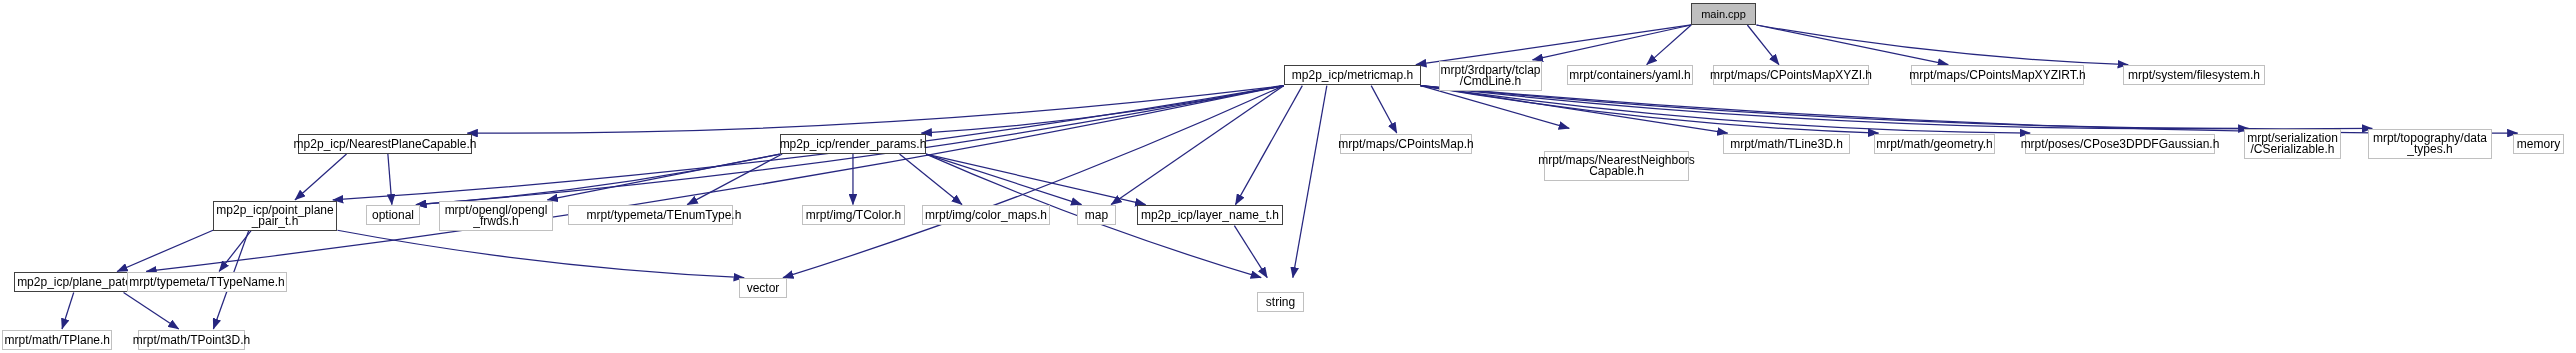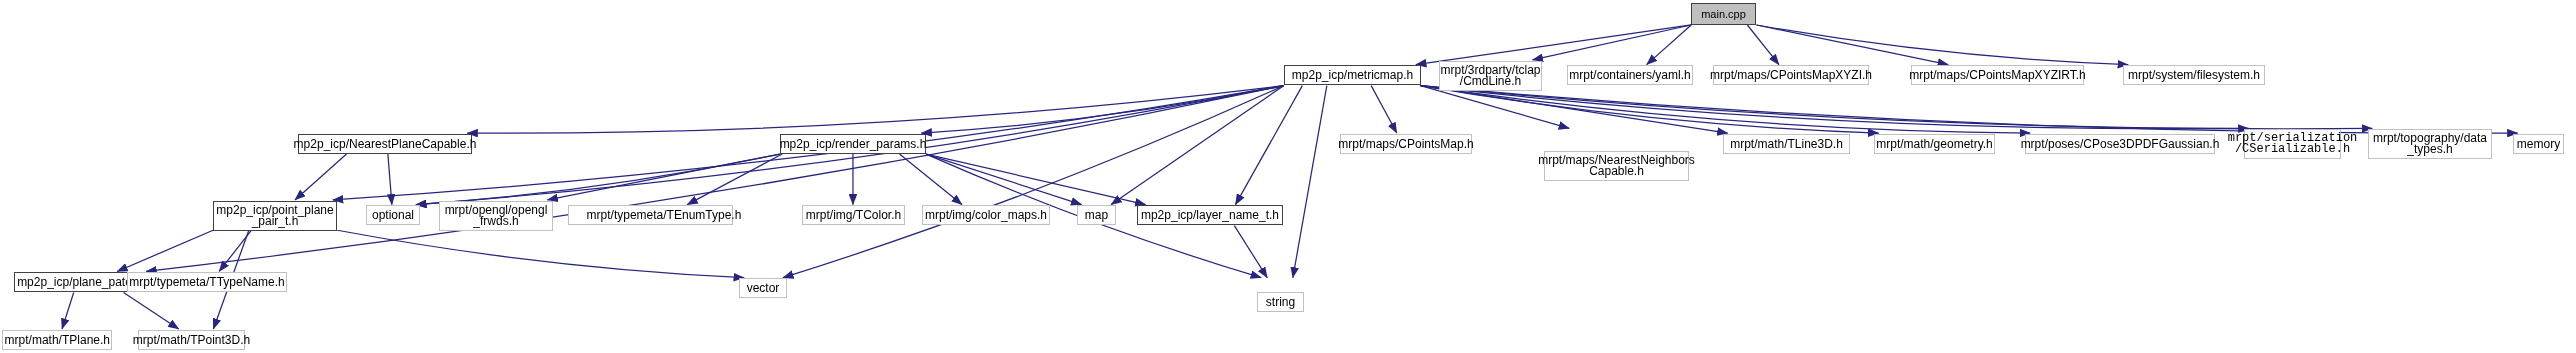--- a/index.html
+++ b/index.html
@@ -114,21 +114,21 @@
       <div class="node" style="left: 1911px; top: 65px; width: 173px; height: 20px;">mrpt/maps/CPointsMapXYZIRT.h</div>
       <div class="node" style="left: 2123px; top: 65px; width: 142px; height: 20px;">mrpt/system/filesystem.h</div>
       <div class="node local" style="left: 298px; top: 134px; width: 174px; height: 20px;">mp2p_icp/NearestPlaneCapable.h</div>
       <div class="node local" style="left: 780px; top: 134px; width: 146px; height: 20px;">mp2p_icp/render_params.h</div>
       <div class="node" style="left: 1340px; top: 134px; width: 132px; height: 20px;">mrpt/maps/CPointsMap.h</div>
       <div class="node" style="left: 1544px; top: 129px; width: 145px; height: 29.5px; margin-top: 22px;">mrpt/maps/NearestNeighbors
 Capable.h</div>
       <div class="node" style="left: 1723px; top: 134px; width: 127px; height: 20px;">mrpt/math/TLine3D.h</div>
       <div class="node" style="left: 1874px; top: 134px; width: 121px; height: 20px;">mrpt/math/geometry.h</div>
       <div class="node" style="left: 2025px; top: 134px; width: 190px; height: 20px;">mrpt/poses/CPose3DPDFGaussian.h</div>
-      <div class="node" style="left: 2244px; top: 129px; width: 97px; height: 29.5px; font-family: Liberation Mono, monospace;">mrpt/serialization
+      <div class="node" style="left: 2244px; top: 129px; width: 97px; height: 29.5px;">mrpt/serialization
 /CSerializable.h</div>
       <div class="node" style="left: 2368px; top: 129px; width: 124px; height: 29.5px;">mrpt/topography/data
 _types.h</div>
       <div class="node" style="left: 2513px; top: 134px; width: 51px; height: 20px;">memory</div>
       <div class="node local" style="left: 213px; top: 201px; width: 124px; height: 29.5px;">mp2p_icp/point_plane
 _pair_t.h</div>
       <div class="node" style="left: 366px; top: 205px; width: 54px; height: 20px;">optional</div>
       <div class="node" style="left: 439px; top: 201px; width: 114px; height: 29.5px;">mrpt/opengl/opengl
 _frwds.h</div>
       <div class="node" style="left: 568px; top: 205px; width: 165px; height: 20px; padding-left: 30px;">mrpt/typemeta/TEnumType.h</div>

